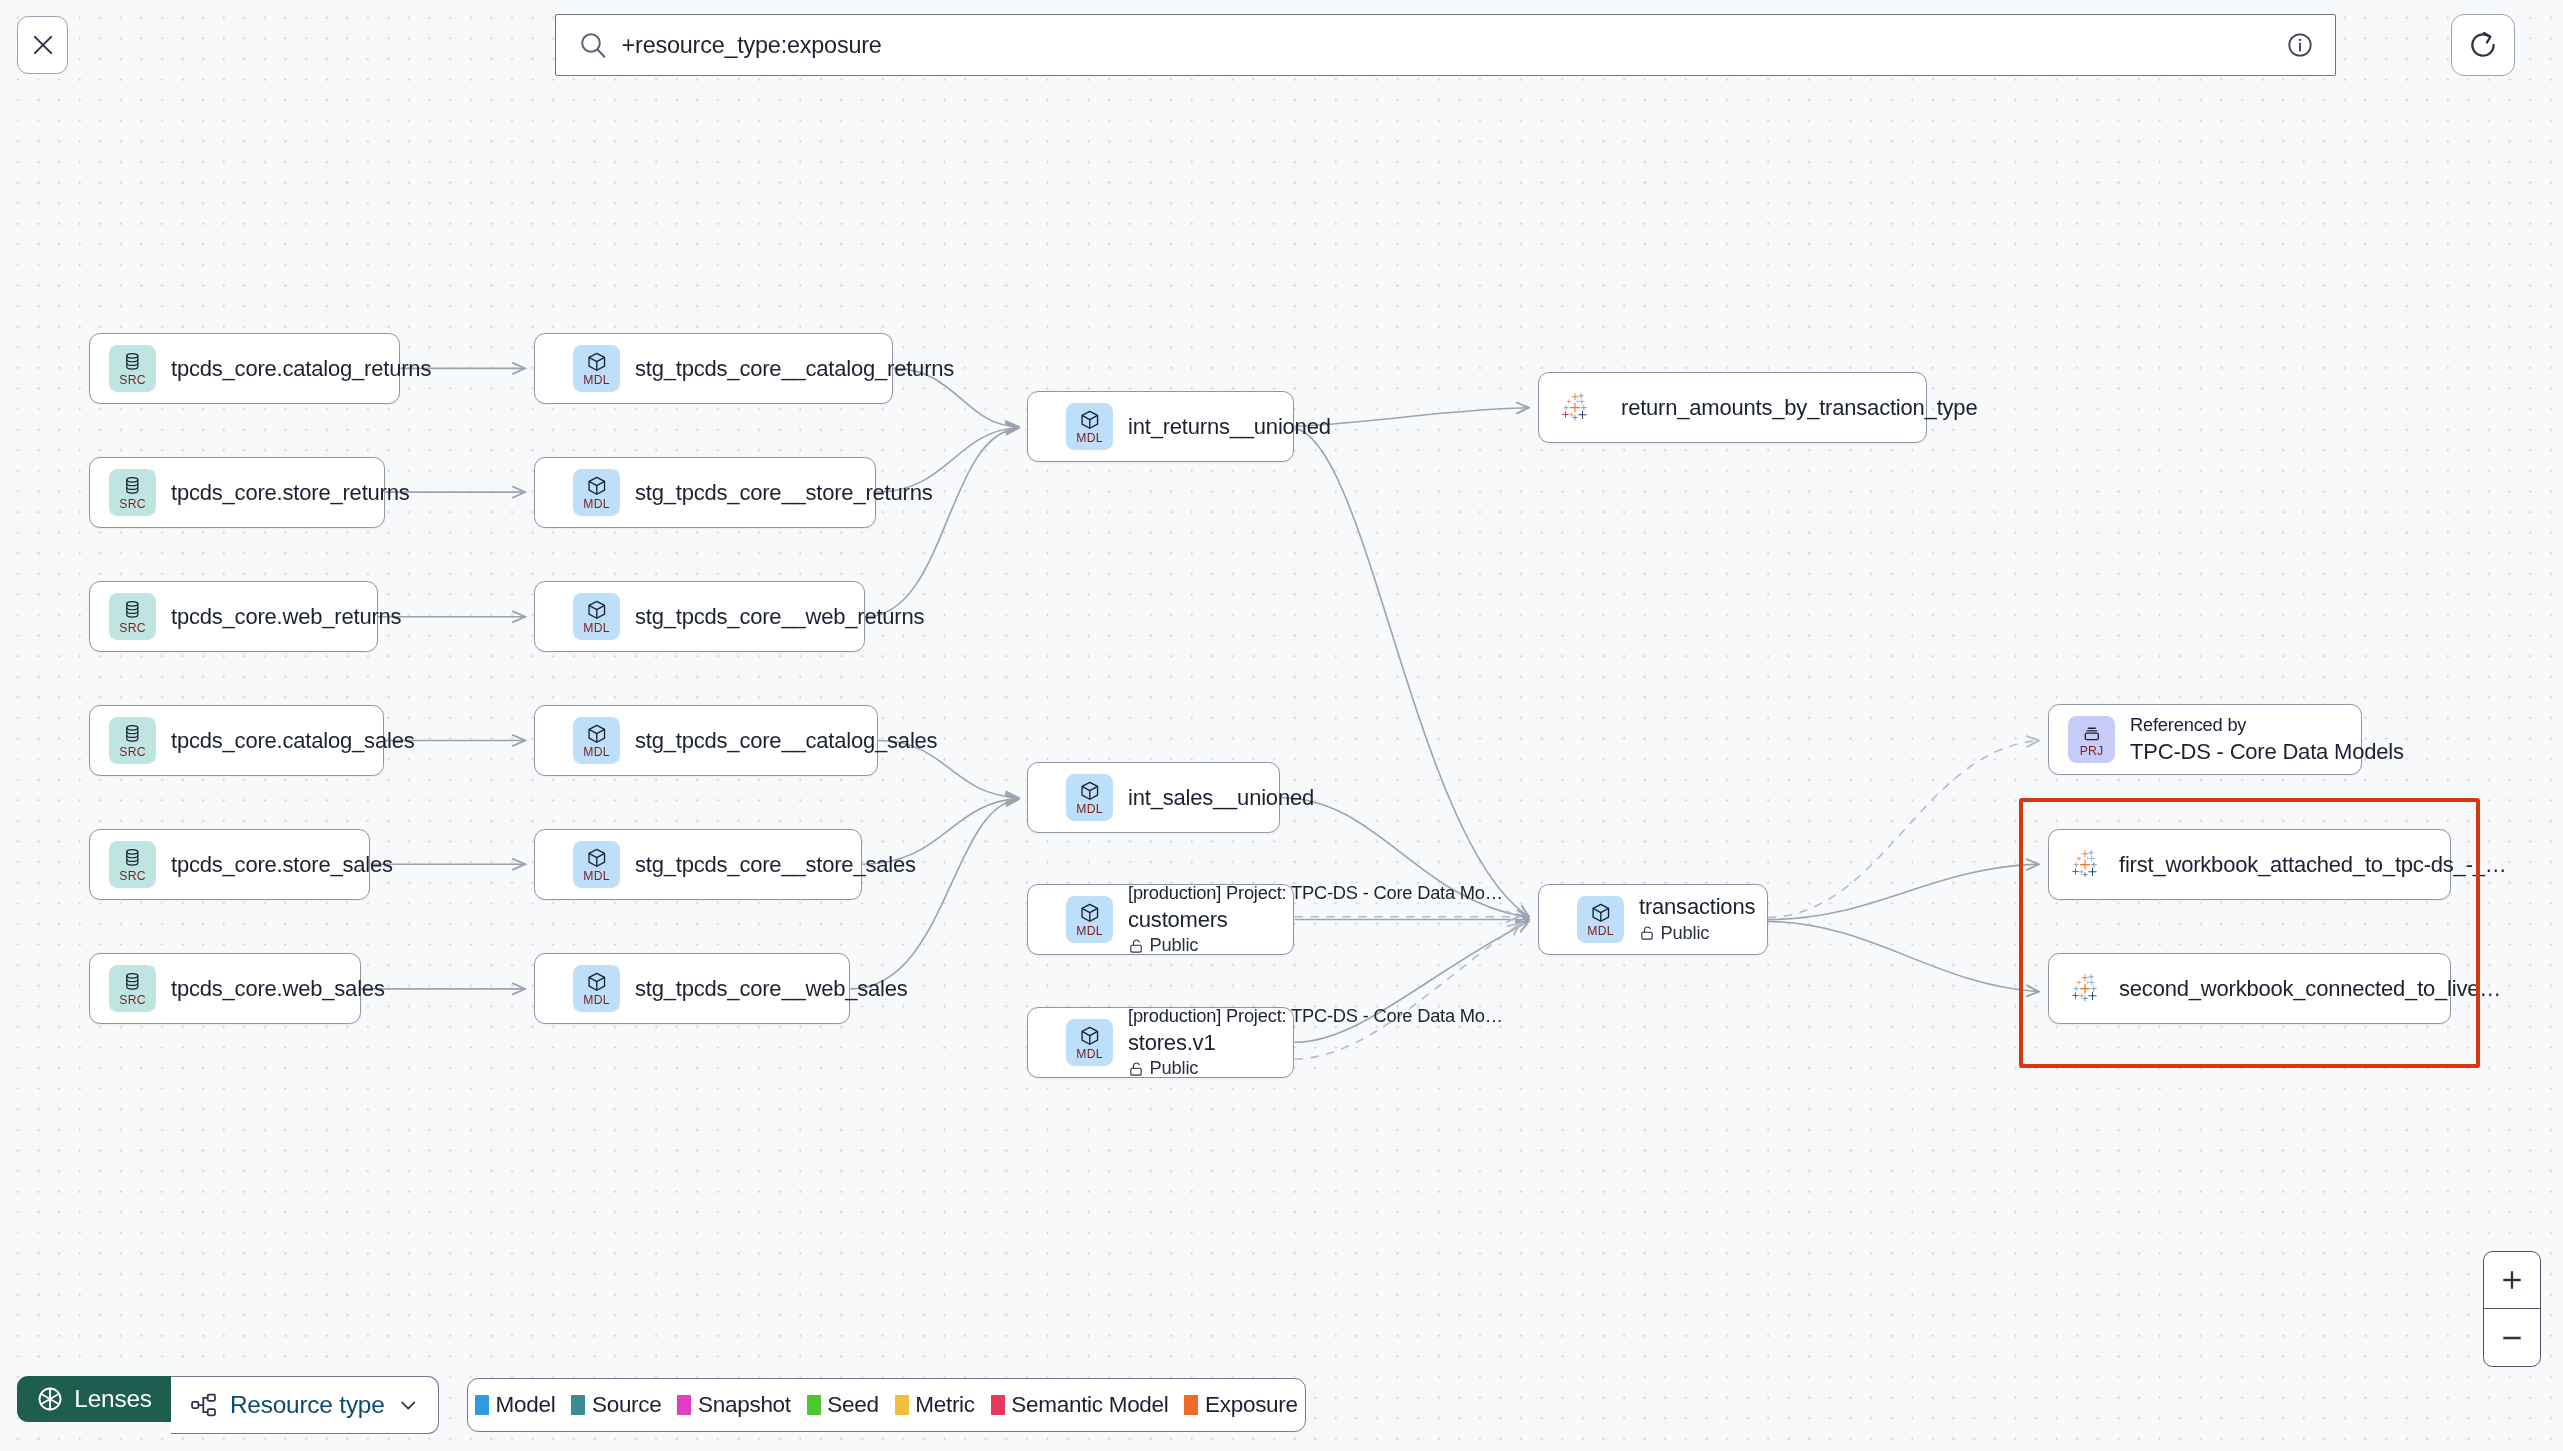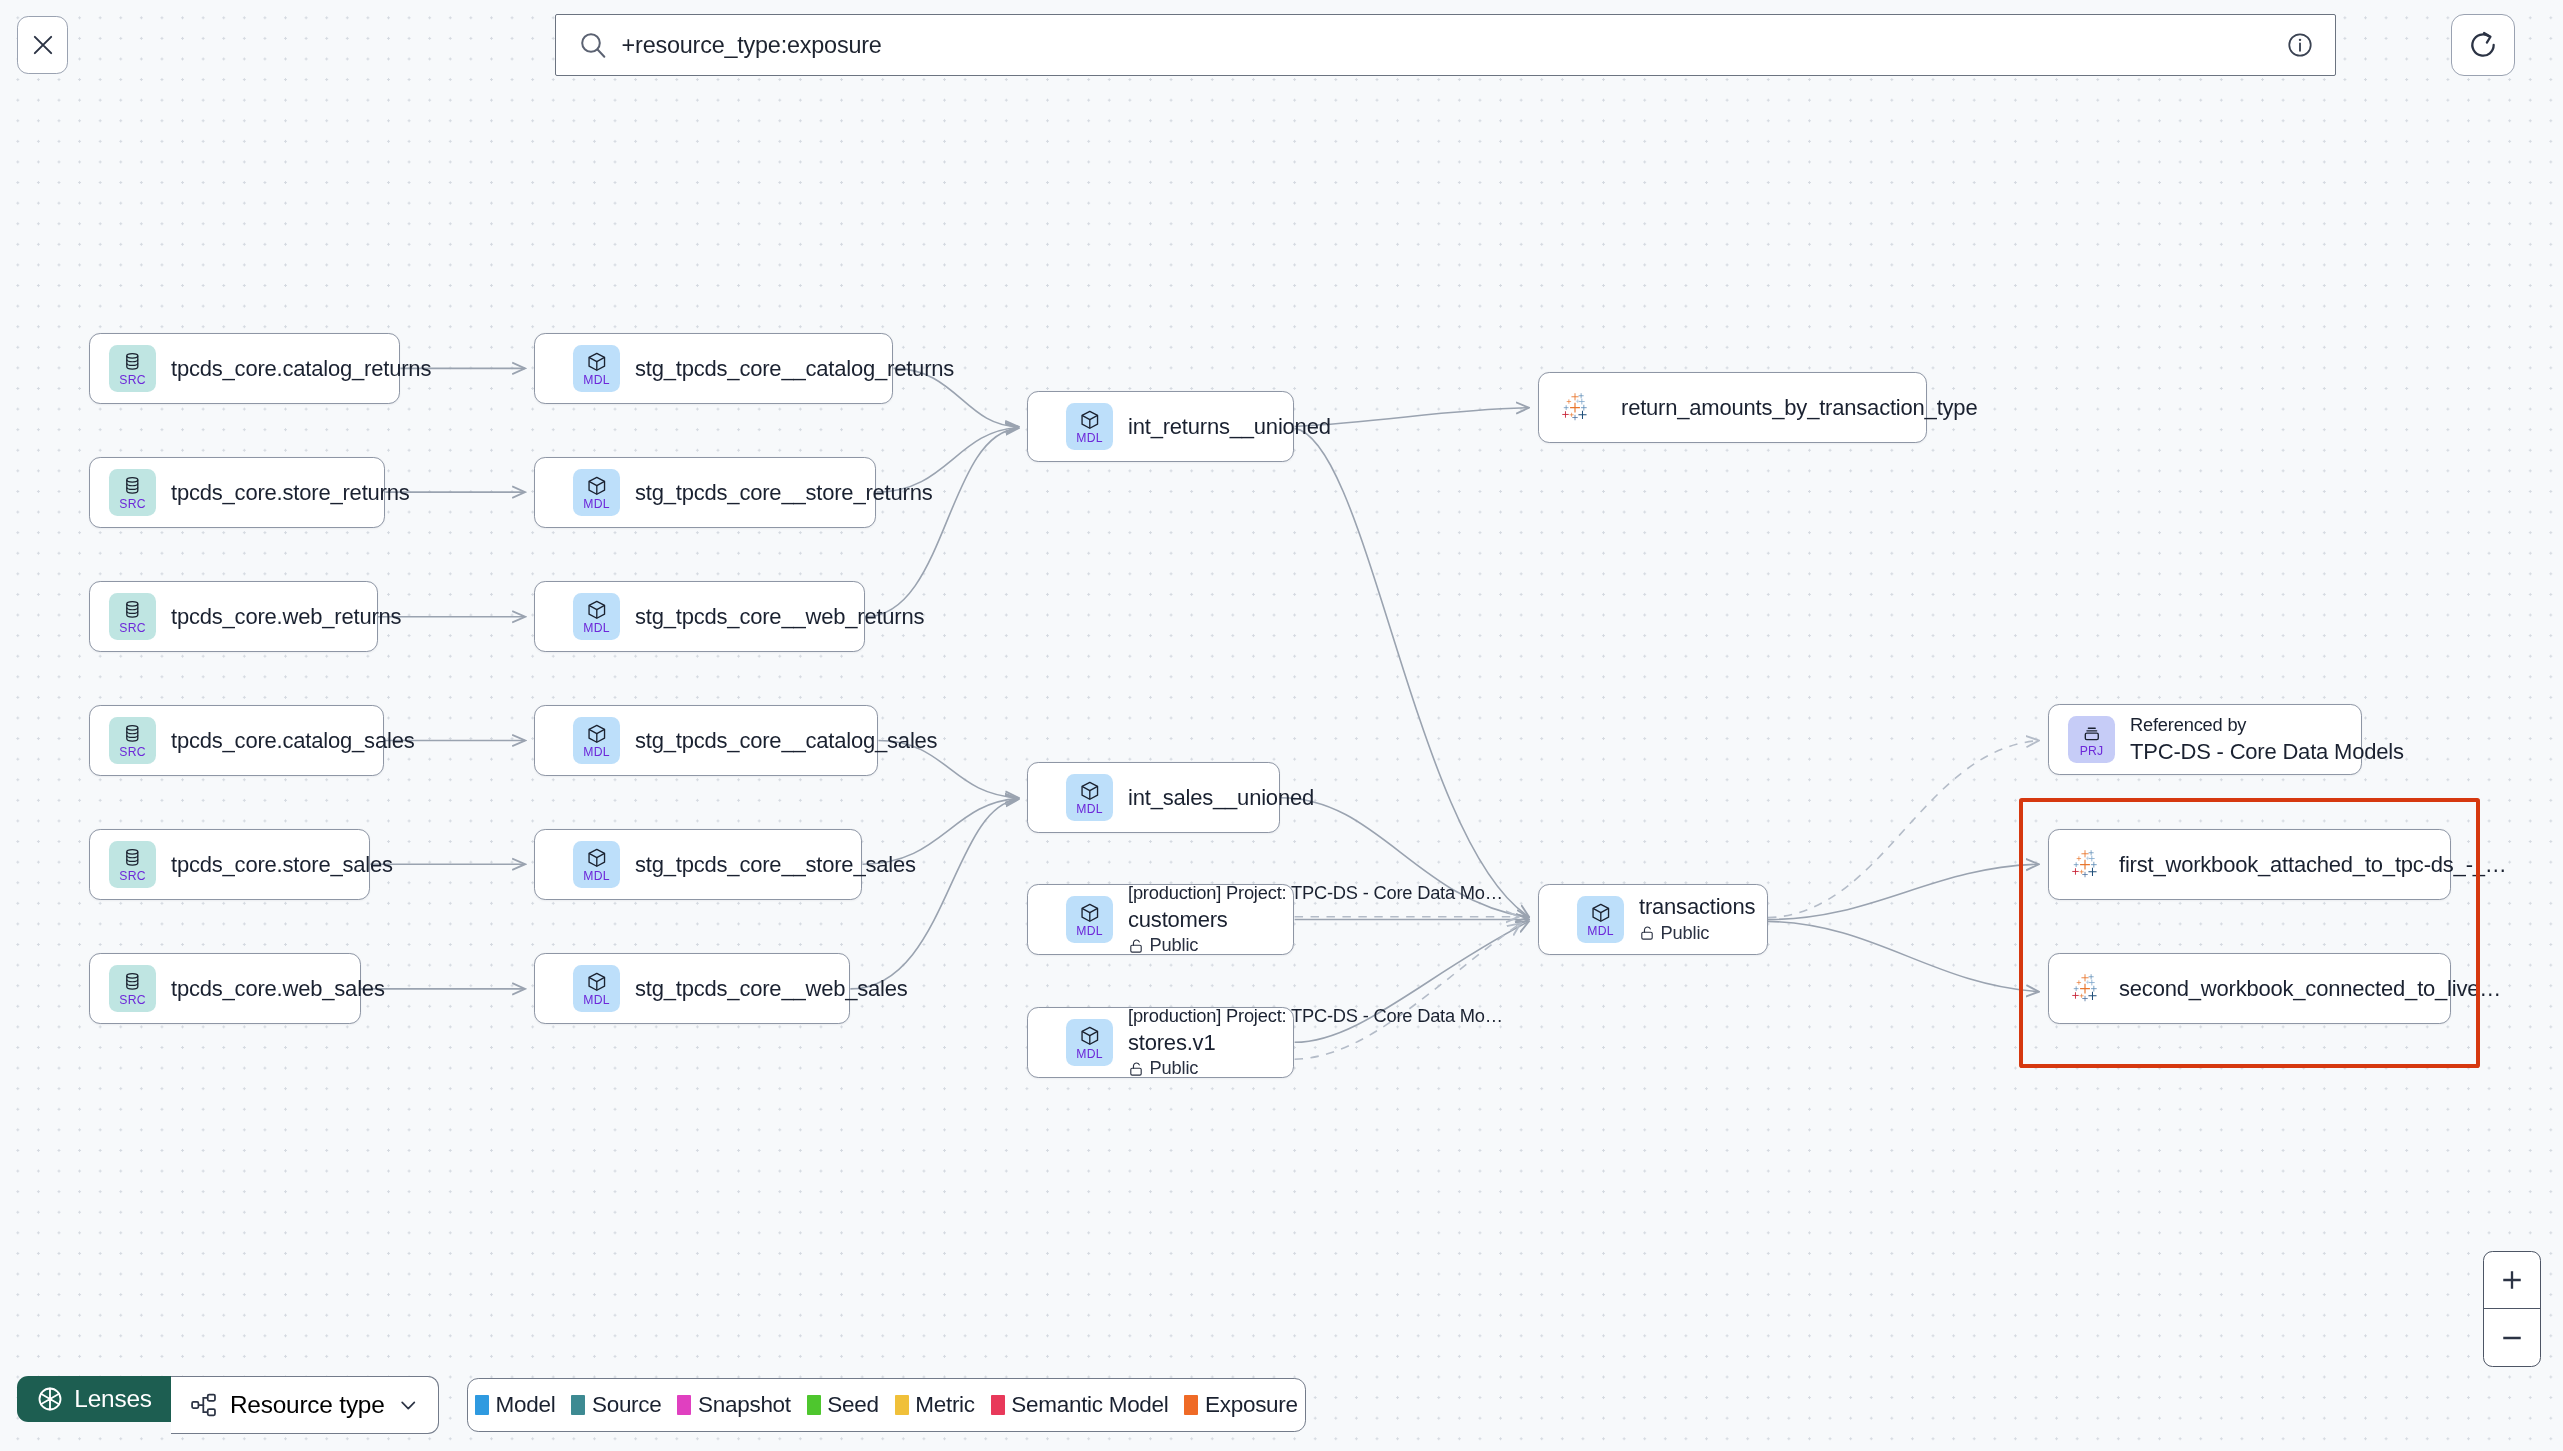--- a/index.html
+++ b/index.html
@@ -80,21 +80,21 @@
     border-radius: 8.4px;
     display: flex; flex-direction: column;
     align-items: center; justify-content: center;
     margin-right: 15px;
   }
   .badge.src { background: #bfe5e2; }
   .badge.mdl { background: #bddffa; margin-left: 19px; }
   .badge.prj { background: #c6ccf7; }
   .badge svg { display: block; }
   .badge-text {
-    font-size: 12.2px; font-weight: 400; color: #6d28d9;
+    font-size: 12.2px; font-weight: 400; color: #7f1d1d;
     line-height: 1; margin-top: 1.9px; letter-spacing: 0.2px;
   }
   .node-body { display: flex; flex-direction: column; justify-content: center; min-width: 0; }
   .node-label {
     font-size: 22px; color: #1a2130; white-space: nowrap;
     letter-spacing: -0.2px; line-height: 1.25;
   }
   .node-sub {
     font-size: 18.3px; color: #1a2130; white-space: nowrap;
     letter-spacing: -0.2px; line-height: 1.35;
@@ -127,21 +127,21 @@
     font-size: 24.4px; letter-spacing: -0.2px;
     cursor: pointer;
   }
   #resource-type-btn {
     display: flex; align-items: center; gap: 12.2px;
     background: #ffffff;
     border: 1.5px solid #737b8a;
     border-left: none;
     border-radius: 0 11.2px 11.2px 0;
     padding: 8px 19px; height: 58px;
-    font-size: 24.4px; color: #000000; letter-spacing: -0.2px;
+    font-size: 24.4px; color: #0c4a6e; letter-spacing: -0.2px;
     cursor: pointer;
   }
   #legend {
     position: absolute; left: 467px; bottom: 19px;
     height: 54px;
     background: #ffffff;
     border: 1.5px solid #737b8a;
     border-radius: 11.2px;
     display: flex; align-items: center;
     padding: 0 7px; gap: 16px;

